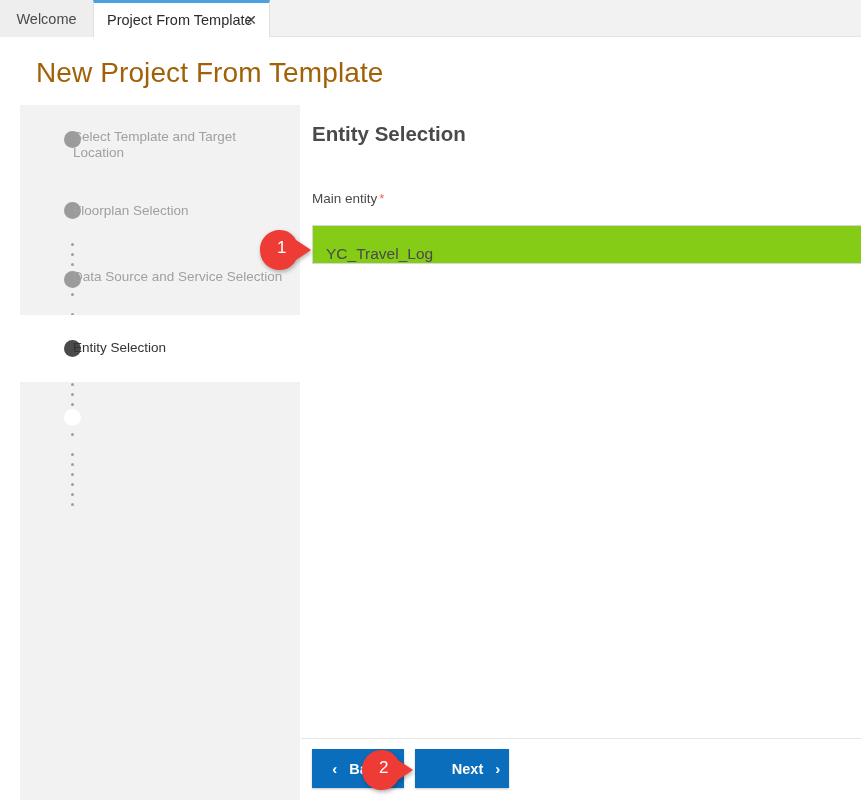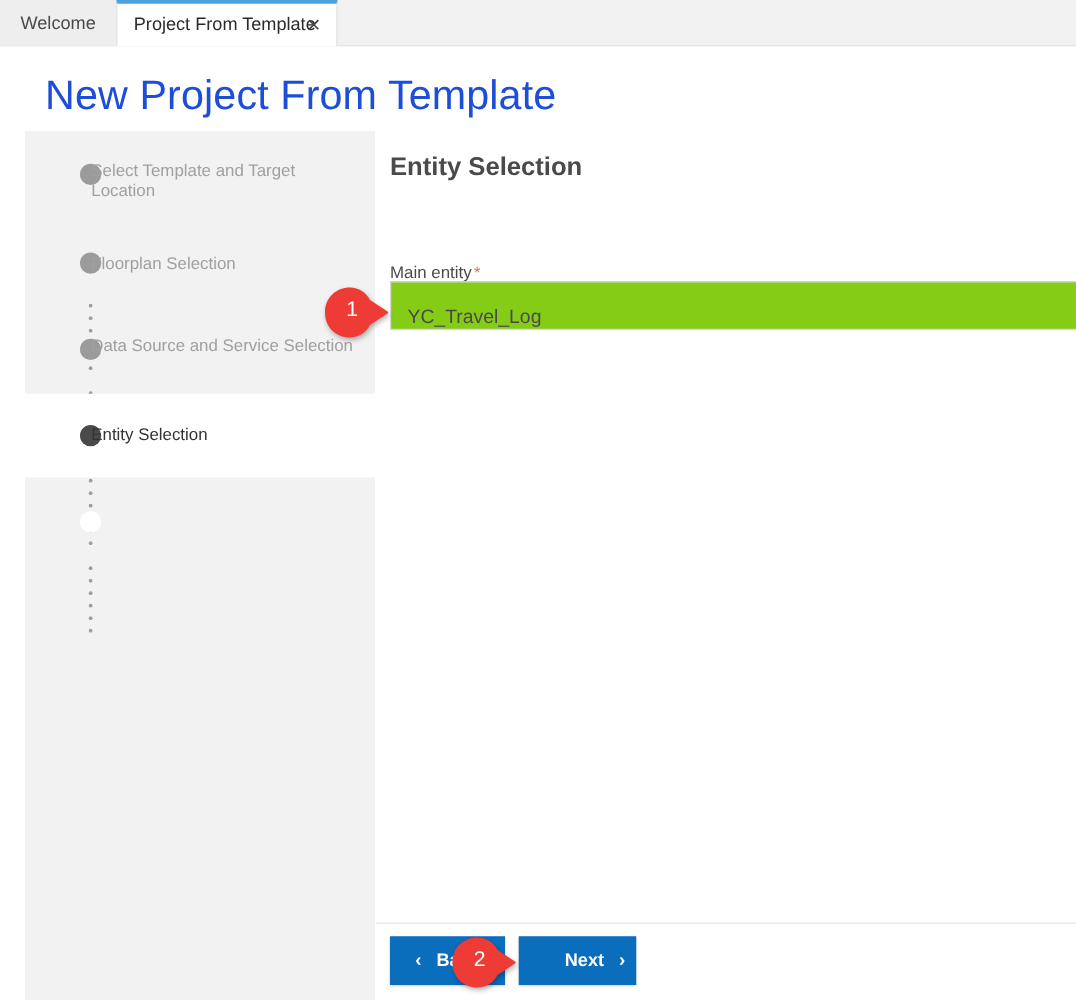--- a/index.html
+++ b/index.html
@@ -63,23 +63,23 @@
     color: #444;
     line-height: 1;
     cursor: pointer;
   }
 
   
   .page-title {
     position: absolute;
     left: 36px;
     top: 57px;
-    font-size: 33px;
+    font-size: 28px;
     font-weight: 400;
-    color: #1d4ed8;
+    color: #a16207;
     letter-spacing: 0.1px;
   }
 
   
   .wizard {
     position: absolute;
     left: 20px;
     top: 105px;
     width: 280px;
     height: 695px;
@@ -150,21 +150,21 @@
     position: absolute;
     left: 11px;
     top: 49px;
     font-size: 14.5px;
     color: #4f4f4f;
   }
 
   .field-label {
     position: absolute;
     left: 11px;
-    top: 105px;
+    top: 86px;
     font-size: 13.5px;
     color: #4a4a4a;
   }
   .req-star {
     color: #e8646a;
     font-size: 13px;
     margin-left: 2px;
   }
 
   .select-wrap {

